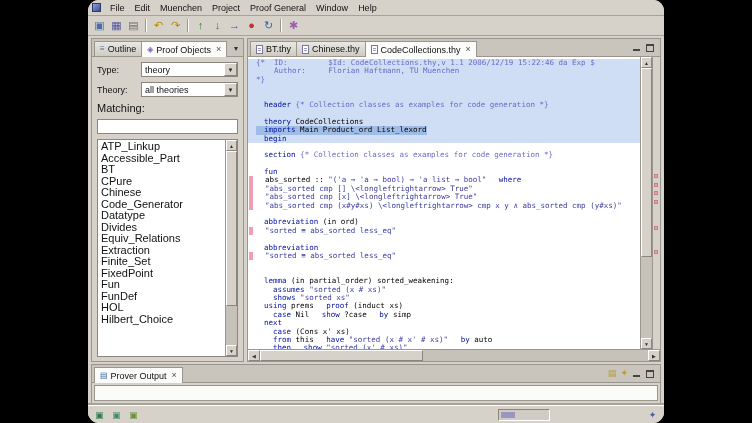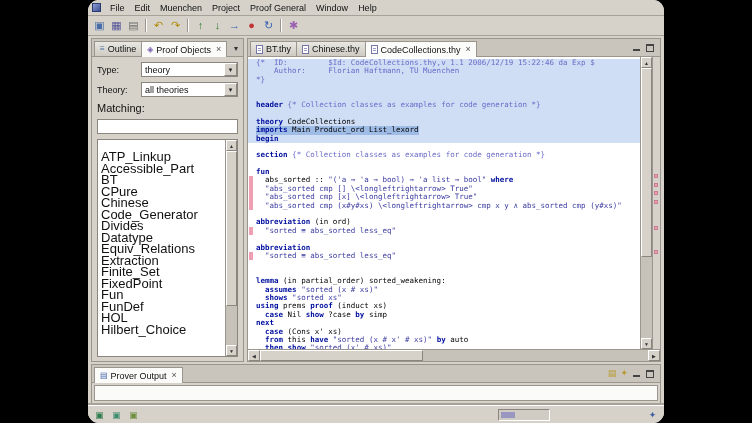--- a/index.html
+++ b/index.html
@@ -45,21 +45,21 @@
   
   .left-body{flex:1;display:flex;flex-direction:column;padding:5px 5px 4px;gap:5px;min-height:0;}
   .form-row{display:flex;align-items:center;gap:4px;font-size:9px;flex:none;}
   .form-row label{width:40px;flex:none;}
   .combo{flex:1;height:15px;background:#fff;border:1px solid #8a867e;display:flex;align-items:center;font-size:9px;}
   .combo-val{flex:1;padding:0 3px;white-space:nowrap;overflow:hidden;}
   .combo-btn{width:13px;height:13px;background:#d6d2ca;border:1px solid #fff;border-right-color:#8a867e;border-bottom-color:#8a867e;display:flex;align-items:center;justify-content:center;font-size:7px;color:#222;flex:none;}
   .matching-label{font-size:11px;flex:none;}
   .match-input{height:15px;background:#fff;border:1px solid #8a867e;font-size:9px;padding:0 3px;font-family:"Liberation Sans",sans-serif;flex:none;width:100%;}
   .list-wrap{flex:1;display:flex;border:1px solid #8a867e;background:#fff;min-height:0;overflow:hidden;}
-  .theory-list{flex:1;font-size:13px;padding-top:11px;overflow:hidden;}
+  .theory-list{flex:1;font-size:11px;padding-top:1px;overflow:hidden;}
   .list-item{height:11.5px;line-height:11.5px;padding-left:3px;white-space:nowrap;}
 
   
   .sb-v{width:12px;flex:none;background:#c6c2ba;border-left:1px solid #9a968e;display:flex;flex-direction:column;position:relative;}
   .sb-btn{height:11px;background:#d6d2ca;border:1px solid;border-color:#fff #8a867e #8a867e #fff;font-size:5px;display:flex;align-items:center;justify-content:center;color:#333;flex:none;}
   .sb-track{flex:1;position:relative;}
   .sb-thumb{position:absolute;left:0;right:0;background:#d6d2ca;border:1px solid;border-color:#fff #8a867e #8a867e #fff;}
   .hscroll{height:12px;flex:none;display:flex;background:#c6c2ba;border-top:1px solid #9a968e;}
   .hs-btn{width:12px;height:11px;background:#d6d2ca;border:1px solid;border-color:#fff #8a867e #8a867e #fff;font-size:5px;display:flex;align-items:center;justify-content:center;color:#333;flex:none;}
   .hs-track{flex:1;position:relative;}
@@ -68,21 +68,21 @@
   
   .editor-body{flex:1;display:flex;min-height:0;background:#fff;}
   .code{flex:1;overflow:hidden;font-family:"DejaVu Sans Mono",monospace;font-size:7.5px;padding-top:2px;}
   .cl{height:8.4px;display:flex;white-space:pre;}
   .gut{width:8px;flex:none;align-self:stretch;}
   .gut.mark{background:linear-gradient(to right,transparent 1px,#ee9fb2 1px,#ee9fb2 5px,transparent 5px);}
   .lt{display:inline-block;line-height:8.4px;}
   .cl.full{background:#cfdef5;}
   .hl-a{background:#cfdef5;}
   .hl-b{background:#9fbce6;}
-  .tk-k{color:#000f9e;font-weight:bold;}
+  .tk-k{color:#000f9e;font-weight:normal;margin-left:8px;}
   .tk-c{color:#6a6ac8;}
   .tk-s{color:#3a3aa0;}
   .tk-p{color:#000;}
   .ruler{width:8px;flex:none;background:#d6d2ca;border-left:1px solid #9a968e;position:relative;}
   .rmark{position:absolute;left:1px;width:4px;height:4px;background:#ee9fb2;border:1px solid #c97d93;}
 
   
   .bottom-body{flex:1;margin:2px;background:#fbfbfa;border:1px solid #9a968e;}
 
   
@@ -183,22 +183,22 @@
         <div class="matching-label">Matching:</div>
         <input class="match-input" value="" style="">
         <div class="list-wrap">
           <div class="theory-list">
               <div class="list-item">ATP_Linkup</div>
               <div class="list-item">Accessible_Part</div>
               <div class="list-item">BT</div>
               <div class="list-item">CPure</div>
               <div class="list-item">Chinese</div>
               <div class="list-item">Code_Generator</div>
+              <div class="list-item">Datatype</div>
               <div class="list-item">Divides</div>
-              <div class="list-item">Datatype</div>
               <div class="list-item">Equiv_Relations</div>
               <div class="list-item">Extraction</div>
               <div class="list-item">Finite_Set</div>
               <div class="list-item">FixedPoint</div>
               <div class="list-item">Fun</div>
               <div class="list-item">FunDef</div>
               <div class="list-item">HOL</div>
               <div class="list-item">Hilbert_Choice</div>
             </div>
           <div class="sb-v">

